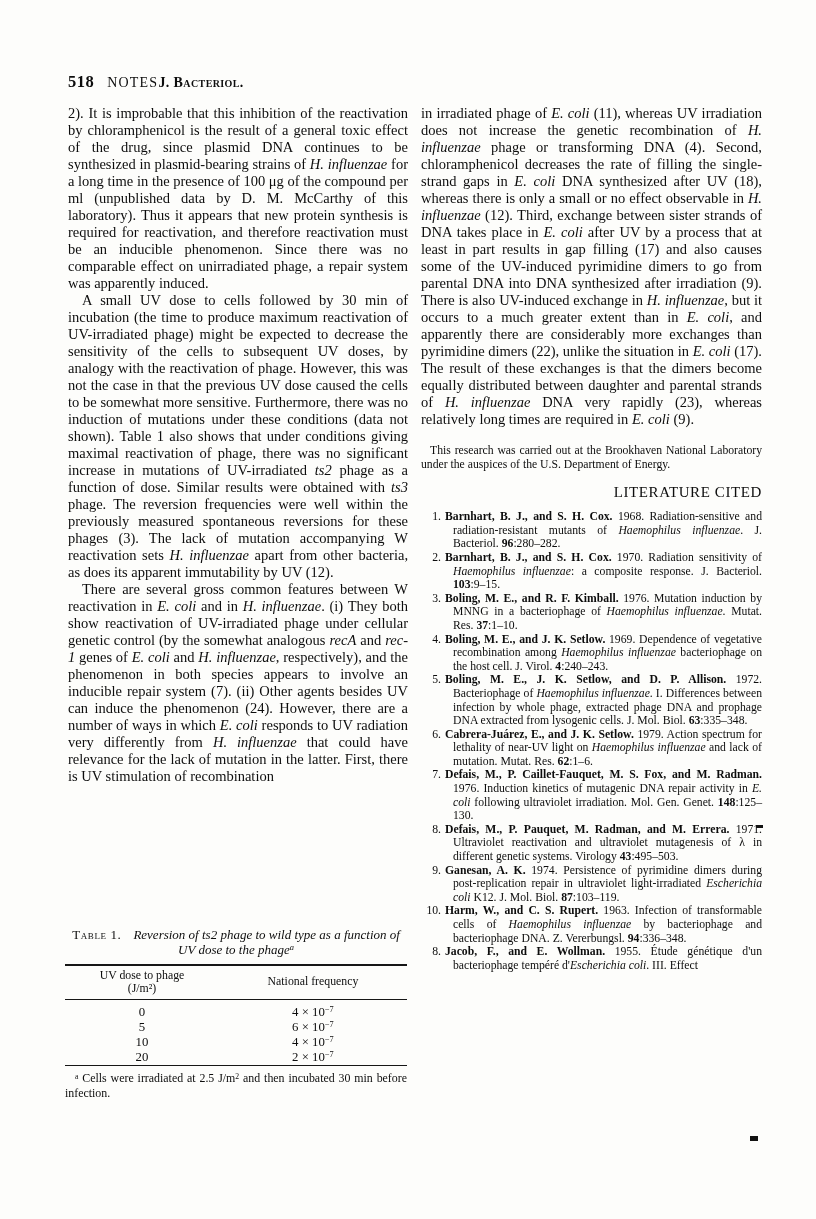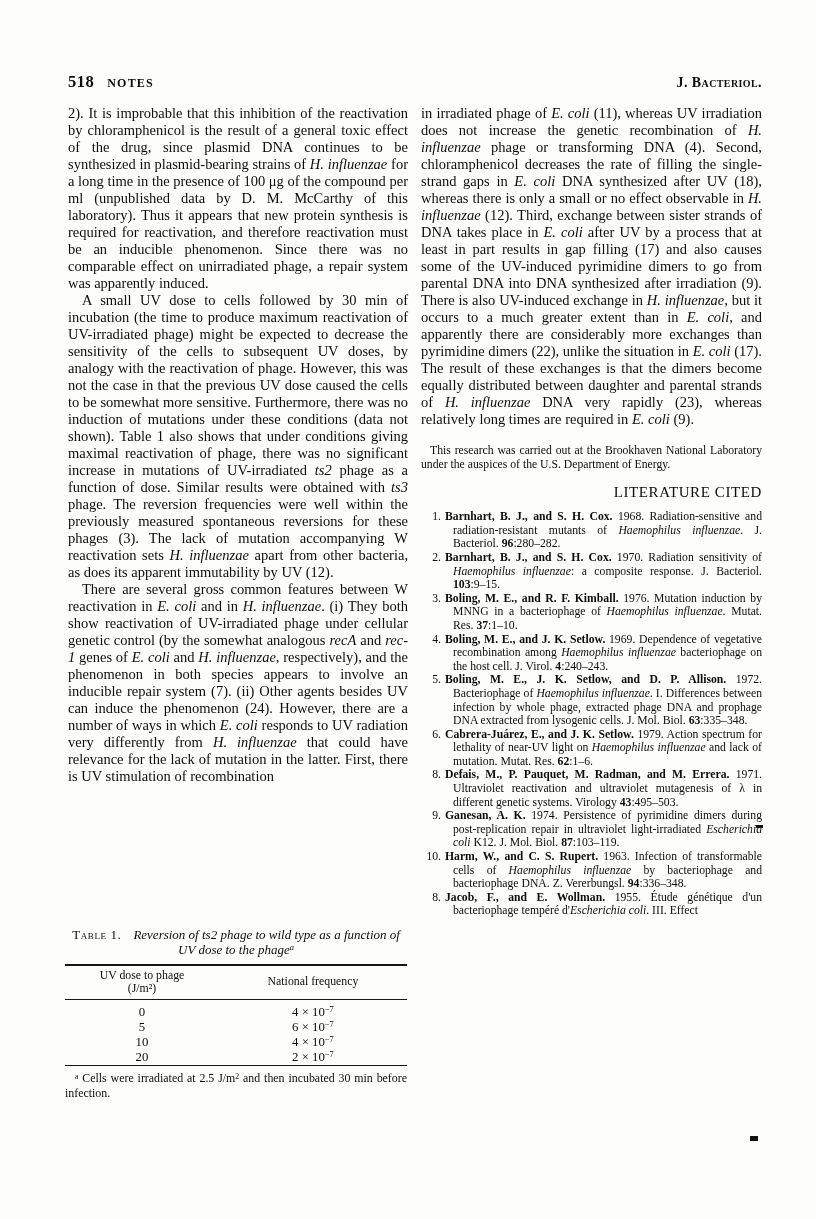--- a/index.html
+++ b/index.html
@@ -2,24 +2,24 @@
 <html><head>
 <meta charset="utf-8">
 <style>
   html,body{margin:0;padding:0;background:#d9d9d9;}
   .page{
     position:relative;width:816px;height:1219px;background:#fdfdfb;
     font-family:"Liberation Serif","DejaVu Serif",serif;color:#0d0d0d;
     overflow:hidden;margin:0 auto;
   }
   
-  .page-header{position:absolute;top:72px;left:68px;width:694px;display:flex;justify-content:space-between;align-items:baseline;}
+  .page-header{position:absolute;top:72px;left:68px;width:694px;display:flex;justify-content:flex-start;align-items:baseline;}
   .head-left{display:flex;align-items:baseline;gap:13px;}
   .page-number{font-size:16.5px;font-weight:700;letter-spacing:0.5px;}
-  .section-title{font-size:12px;font-weight:700;letter-spacing:1.2px;}
+  .section-title{font-size:14px;font-weight:400;letter-spacing:1.2px;}
   .journal-title{font-size:14px;font-weight:700;font-variant:small-caps;letter-spacing:0.4px;}
   
   .col-left{position:absolute;left:68px;top:105px;width:340px;}
   .col-right{position:absolute;left:421px;top:105px;width:341px;}
   p.para{margin:0;font-size:14.5px;line-height:17px;text-align:justify;text-indent:14px;}
   p.para.no-indent{text-indent:0;}
   
   .ack{margin:16px 0 0;font-size:11.7px;line-height:13.6px;text-align:justify;text-indent:9px;}
   
   .lit-heading{margin:13px 0 0;text-align:right;font-weight:400;font-size:15px;letter-spacing:0.6px;}
@@ -106,20 +106,21 @@
     <p class="para no-indent">in irradiated phage of <i>E. coli</i> (11), whereas UV irradiation does not increase the genetic recombination of <i>H. influenzae</i> phage or transforming DNA (4). Second, chloramphenicol decreases the rate of filling the single-strand gaps in <i>E. coli</i> DNA synthesized after UV (18), whereas there is only a small or no effect observable in <i>H. influenzae</i> (12). Third, exchange between sister strands of DNA takes place in <i>E. coli</i> after UV by a process that at least in part results in gap filling (17) and also causes some of the UV-induced pyrimidine dimers to go from parental DNA into DNA synthesized after irradiation (9). There is also UV-induced exchange in <i>H. influenzae</i>, but it occurs to a much greater extent than in <i>E. coli</i>, and apparently there are considerably more exchanges than pyrimidine dimers (22), unlike the situation in <i>E. coli</i> (17). The result of these exchanges is that the dimers become equally distributed between daughter and parental strands of <i>H. influenzae</i> DNA very rapidly (23), whereas relatively long times are required in <i>E. coli</i> (9).</p>
     <p class="ack">This research was carried out at the Brookhaven National Laboratory under the auspices of the U.S. Department of Energy.</p>
     <p class="lit-heading">LITERATURE CITED</p>
     <ol class="refs">
         <li class="ref"><span class="ref-num">1.</span><b>Barnhart, B. J., and S. H. Cox.</b> 1968. Radiation-sensitive and radiation-resistant mutants of <i>Haemophilus influenzae</i>. J. Bacteriol. <b>96</b>:280–282.</li>
         <li class="ref"><span class="ref-num">2.</span><b>Barnhart, B. J., and S. H. Cox.</b> 1970. Radiation sensitivity of <i>Haemophilus influenzae</i>: a composite response. J. Bacteriol. <b>103</b>:9–15.</li>
         <li class="ref"><span class="ref-num">3.</span><b>Boling, M. E., and R. F. Kimball.</b> 1976. Mutation induction by MNNG in a bacteriophage of <i>Haemophilus influenzae</i>. Mutat. Res. <b>37</b>:1–10.</li>
         <li class="ref"><span class="ref-num">4.</span><b>Boling, M. E., and J. K. Setlow.</b> 1969. Dependence of vegetative recombination among <i>Haemophilus influenzae</i> bacteriophage on the host cell. J. Virol. <b>4</b>:240–243.</li>
         <li class="ref"><span class="ref-num">5.</span><b>Boling, M. E., J. K. Setlow, and D. P. Allison.</b> 1972. Bacteriophage of <i>Haemophilus influenzae</i>. I. Differences between infection by whole phage, extracted phage DNA and prophage DNA extracted from lysogenic cells. J. Mol. Biol. <b>63</b>:335–348.</li>
         <li class="ref"><span class="ref-num">6.</span><b>Cabrera-Juárez, E., and J. K. Setlow.</b> 1979. Action spectrum for lethality of near-UV light on <i>Haemophilus influenzae</i> and lack of mutation. Mutat. Res. <b>62</b>:1–6.</li>
+        <li class="ref"><span class="ref-num">7.</span><b>Defais, M., P. Caillet-Fauquet, M. S. Fox, and M. Radman.</b> 1976. Induction kinetics of mutagenic DNA repair activity in <i>E. coli</i> following ultraviolet irradiation. Mol. Gen. Genet. <b>148</b>:125–130.</li>
         <li class="ref"><span class="ref-num">8.</span><b>Defais, M., P. Pauquet, M. Radman, and M. Errera.</b> 1971. Ultraviolet reactivation and ultraviolet mutagenesis of λ in different genetic systems. Virology <b>43</b>:495–503.</li>
         <li class="ref"><span class="ref-num">9.</span><b>Ganesan, A. K.</b> 1974. Persistence of pyrimidine dimers during post-replication repair in ultraviolet light-irradiated <i>Escherichia coli</i> K12. J. Mol. Biol. <b>87</b>:103–119.</li>
         <li class="ref"><span class="ref-num">10.</span><b>Harm, W., and C. S. Rupert.</b> 1963. Infection of transformable cells of <i>Haemophilus influenzae</i> by bacteriophage and bacteriophage DNA. Z. Vererbungsl. <b>94</b>:336–348.</li>
         <li class="ref"><span class="ref-num">8.</span><b>Jacob, F., and E. Wollman.</b> 1955. Étude génétique d'un bacteriophage tempéré d'<i>Escherichia coli</i>. III. Effect</li>
       </ol>
   </div>
 
   <div class="speck speck-a"></div>
   <div class="speck speck-b"></div>
 

